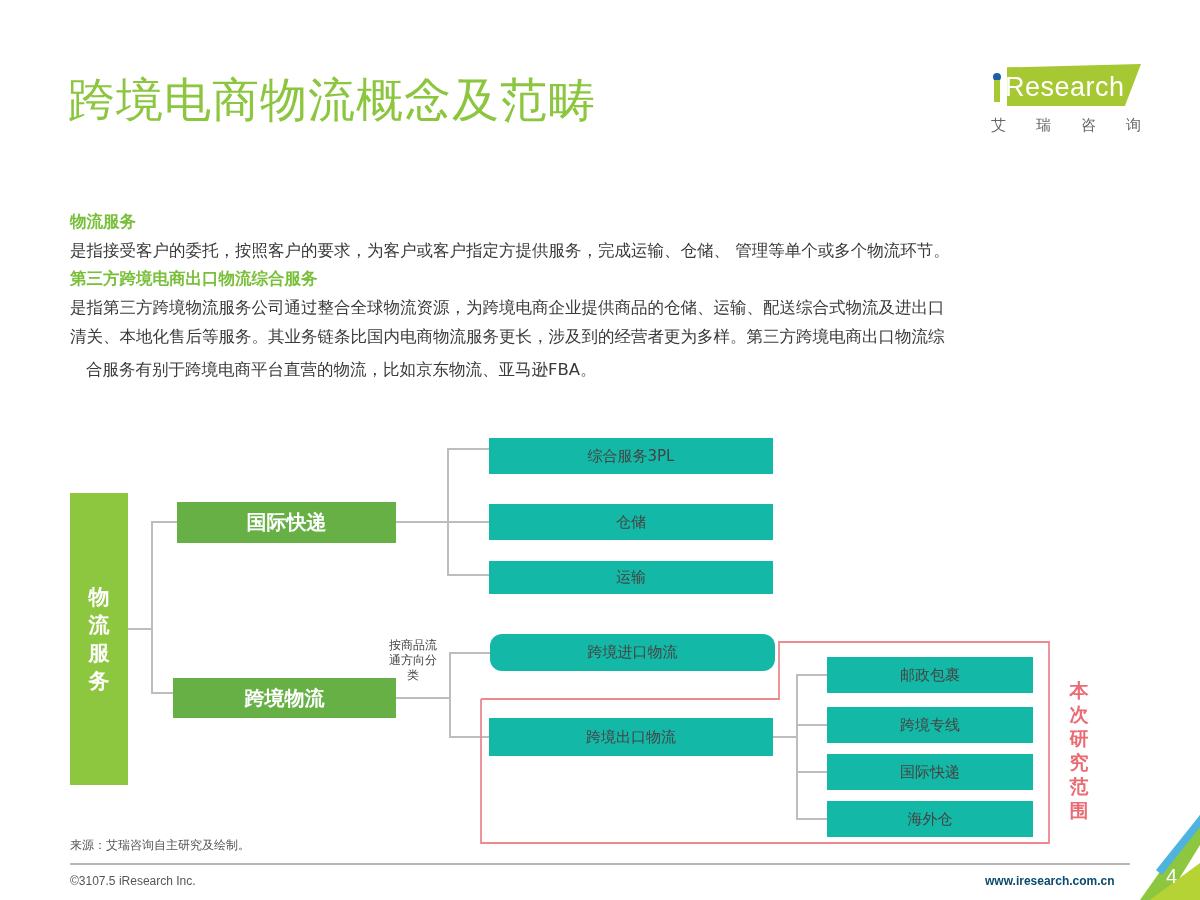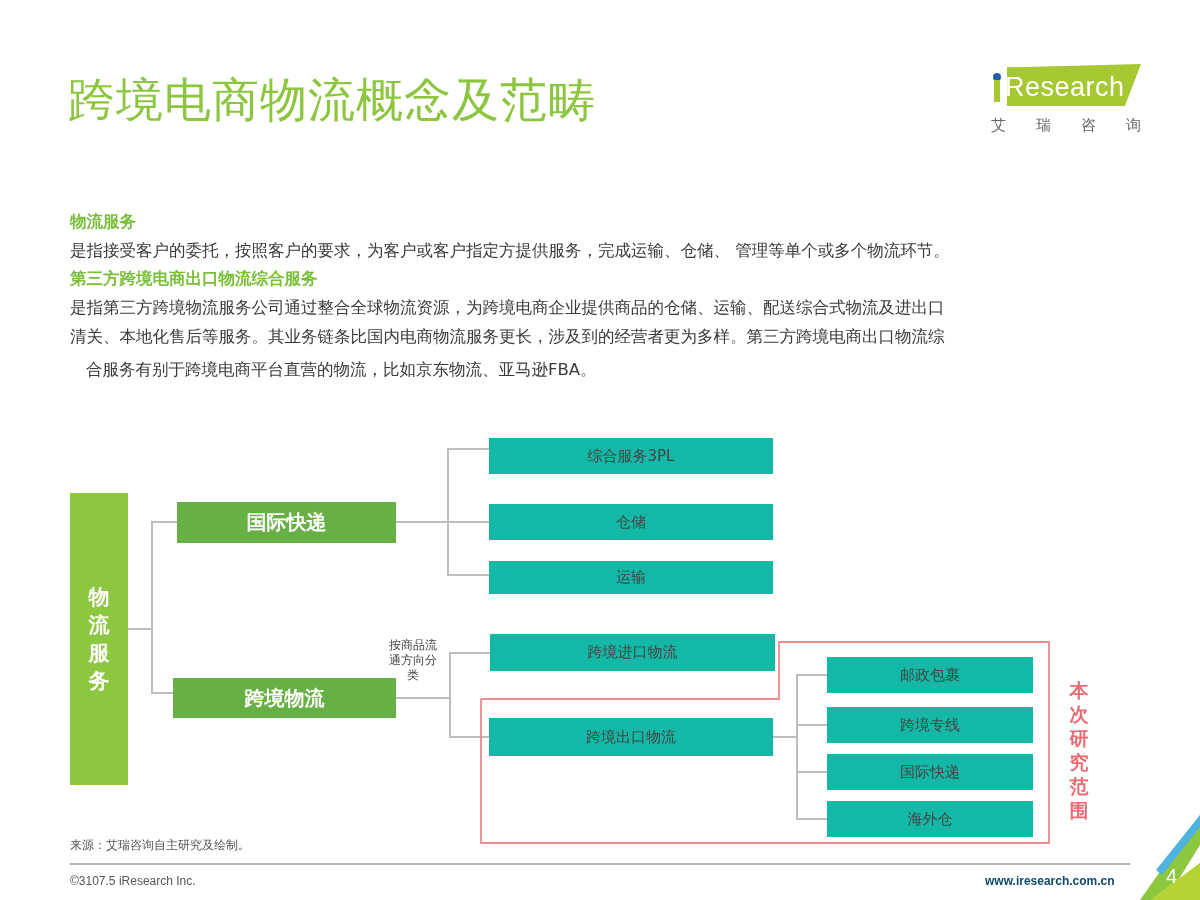--- a/index.html
+++ b/index.html
@@ -98,21 +98,21 @@
   <div class="abs note">
     <div>按商品流</div>
     <div>通方向分</div>
     <div>类</div>
   </div>
   <div class="abs line" style="left:396px; top:697px; width:54px; height:2px;"></div>
   <div class="abs line" style="left:449px; top:652px; width:2px; height:86px;"></div>
   <div class="abs line" style="left:449px; top:652px; width:41px; height:2px;"></div>
   <div class="abs line" style="left:449px; top:736px; width:40px; height:2px;"></div>
 
-  <div class="abs gray-box" style="left:490px; top:634px; width:285px; height:37px;">
+  <div class="abs gray-box" style="left:490px; top:634px; width:285px; height:37px;border-radius:12px;">
     <span>跨境进口物流</span>
   </div>
   <div class="abs gray-box" style="left:489px; top:718px; width:284px; height:38px;">
     <span>跨境出口物流</span>
   </div>
 
   <div class="abs line" style="left:773px; top:736px; width:24px; height:2px;"></div>
   <div class="abs line" style="left:796px; top:674px; width:2px; height:146px;"></div>
   <div class="abs line" style="left:796px; top:674px; width:31px; height:2px;"></div>
   <div class="abs line" style="left:796px; top:724px; width:31px; height:2px;"></div>

